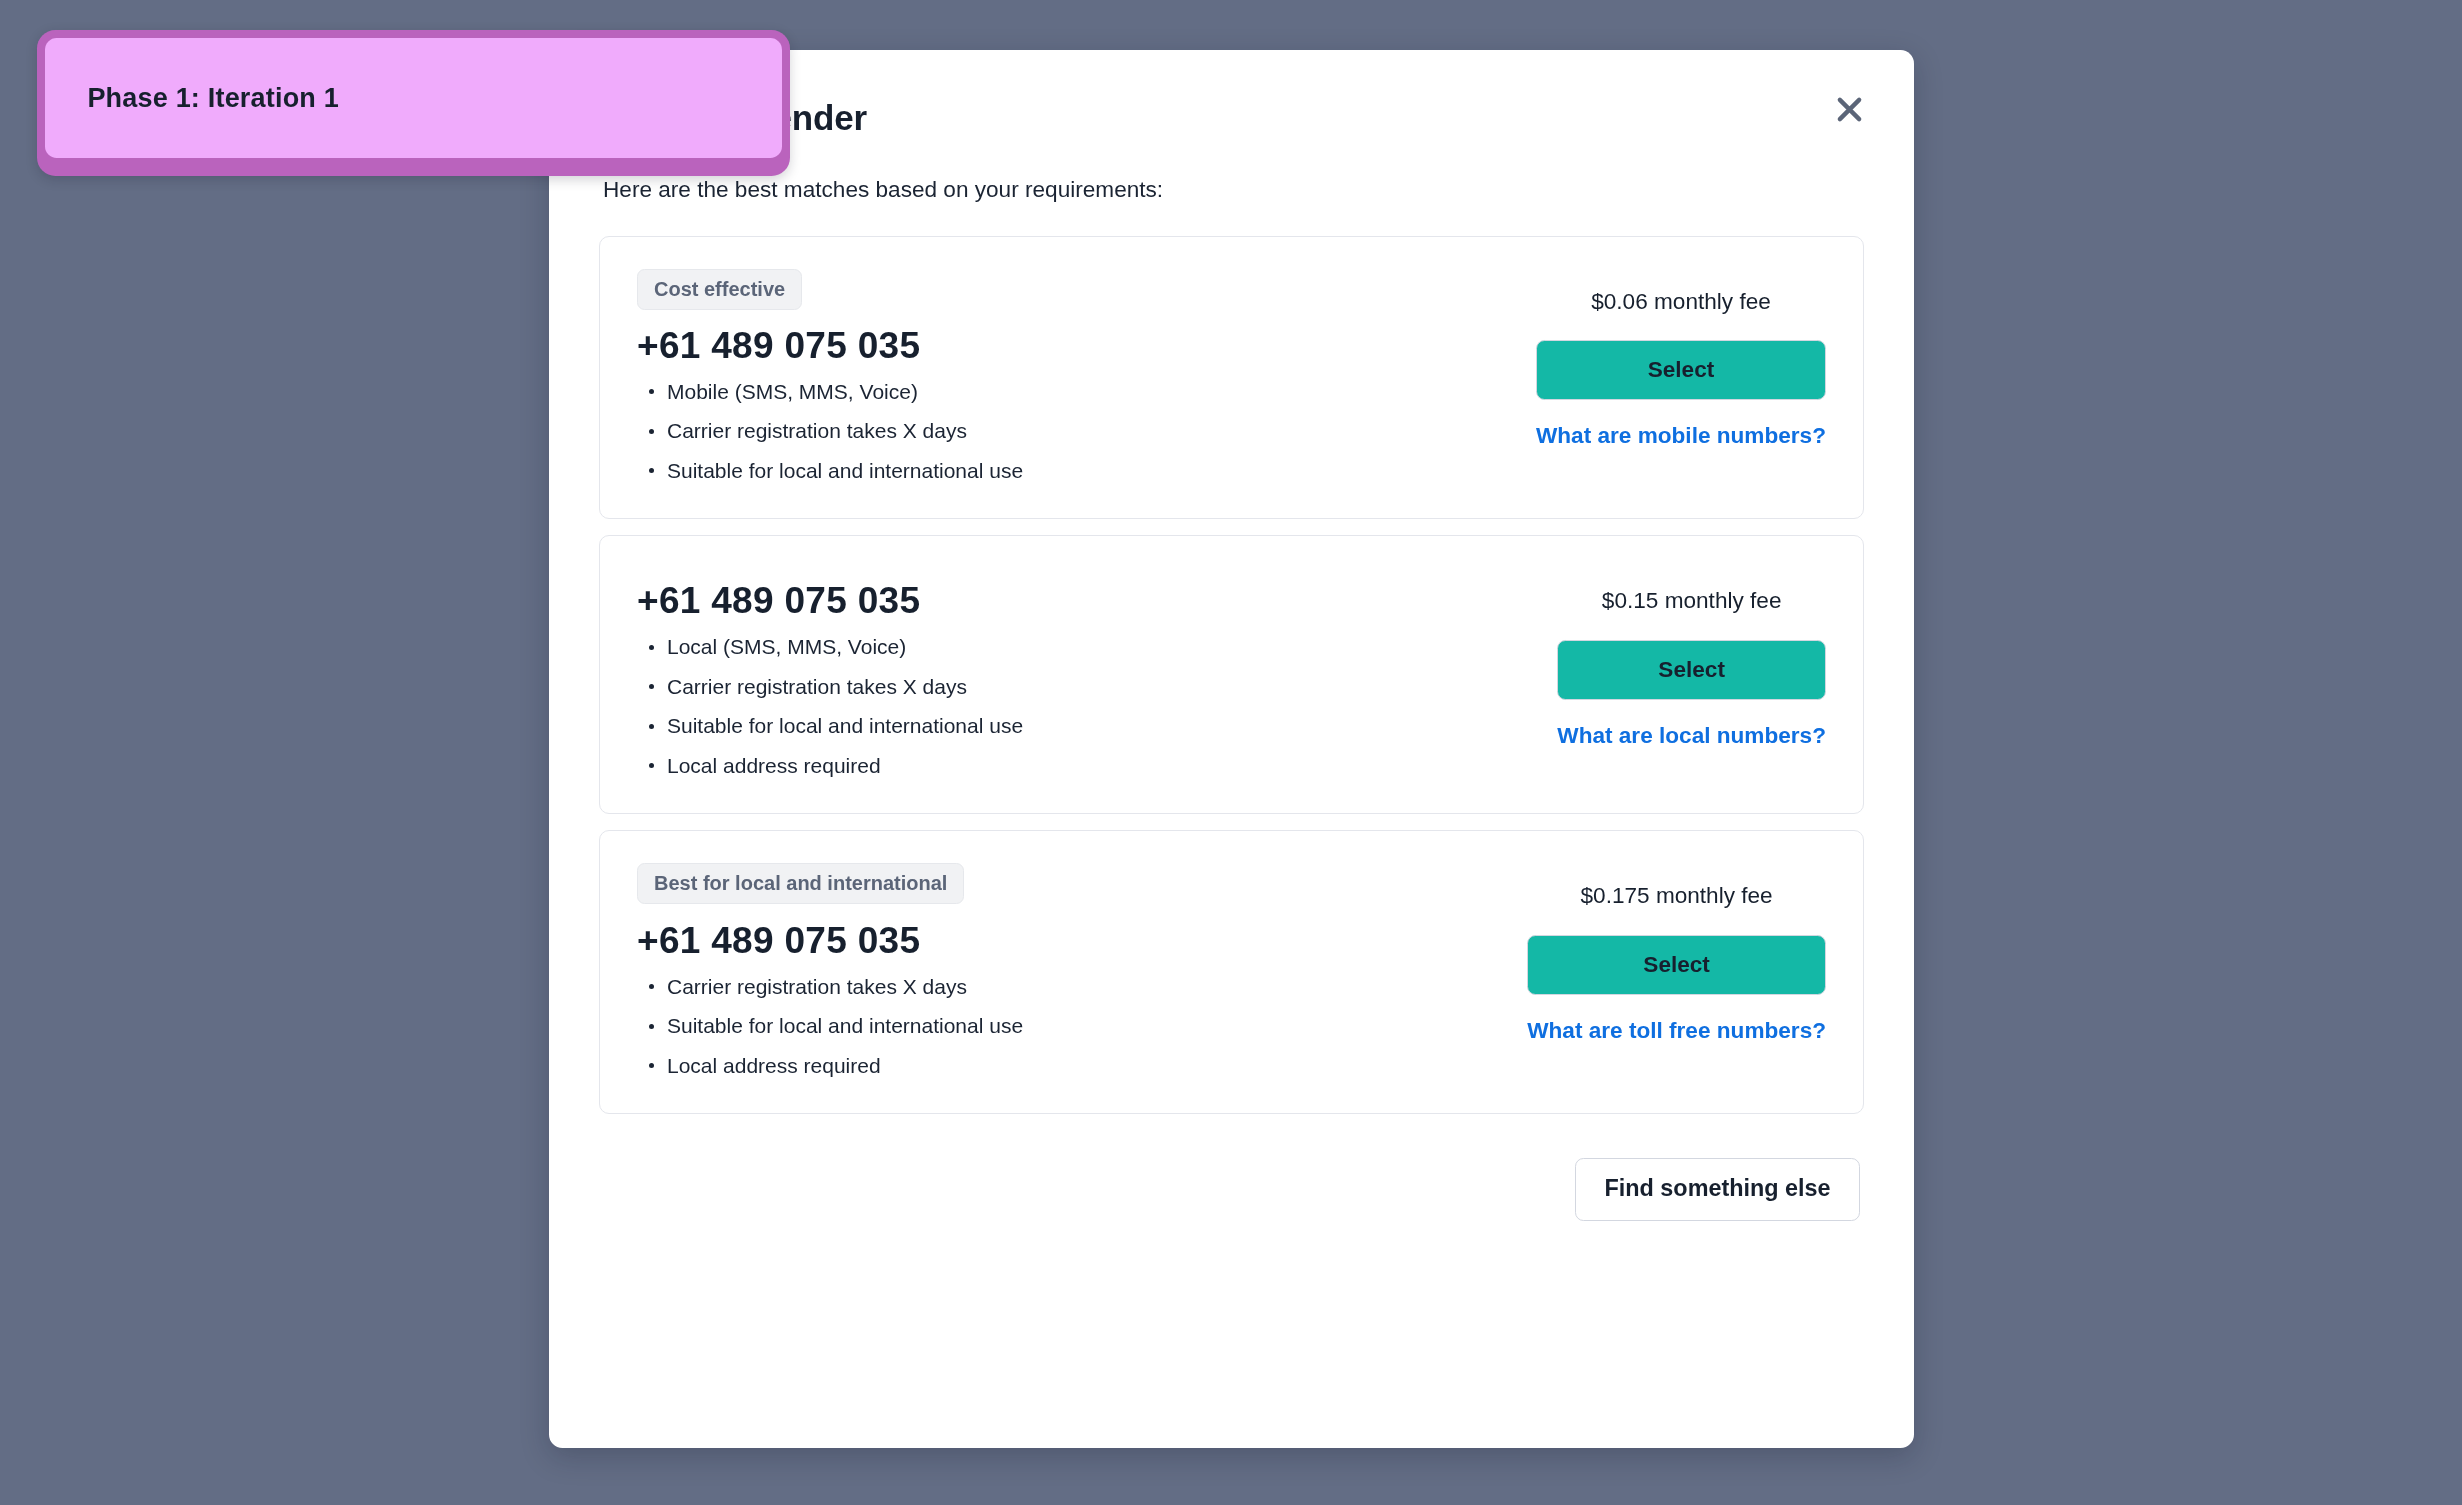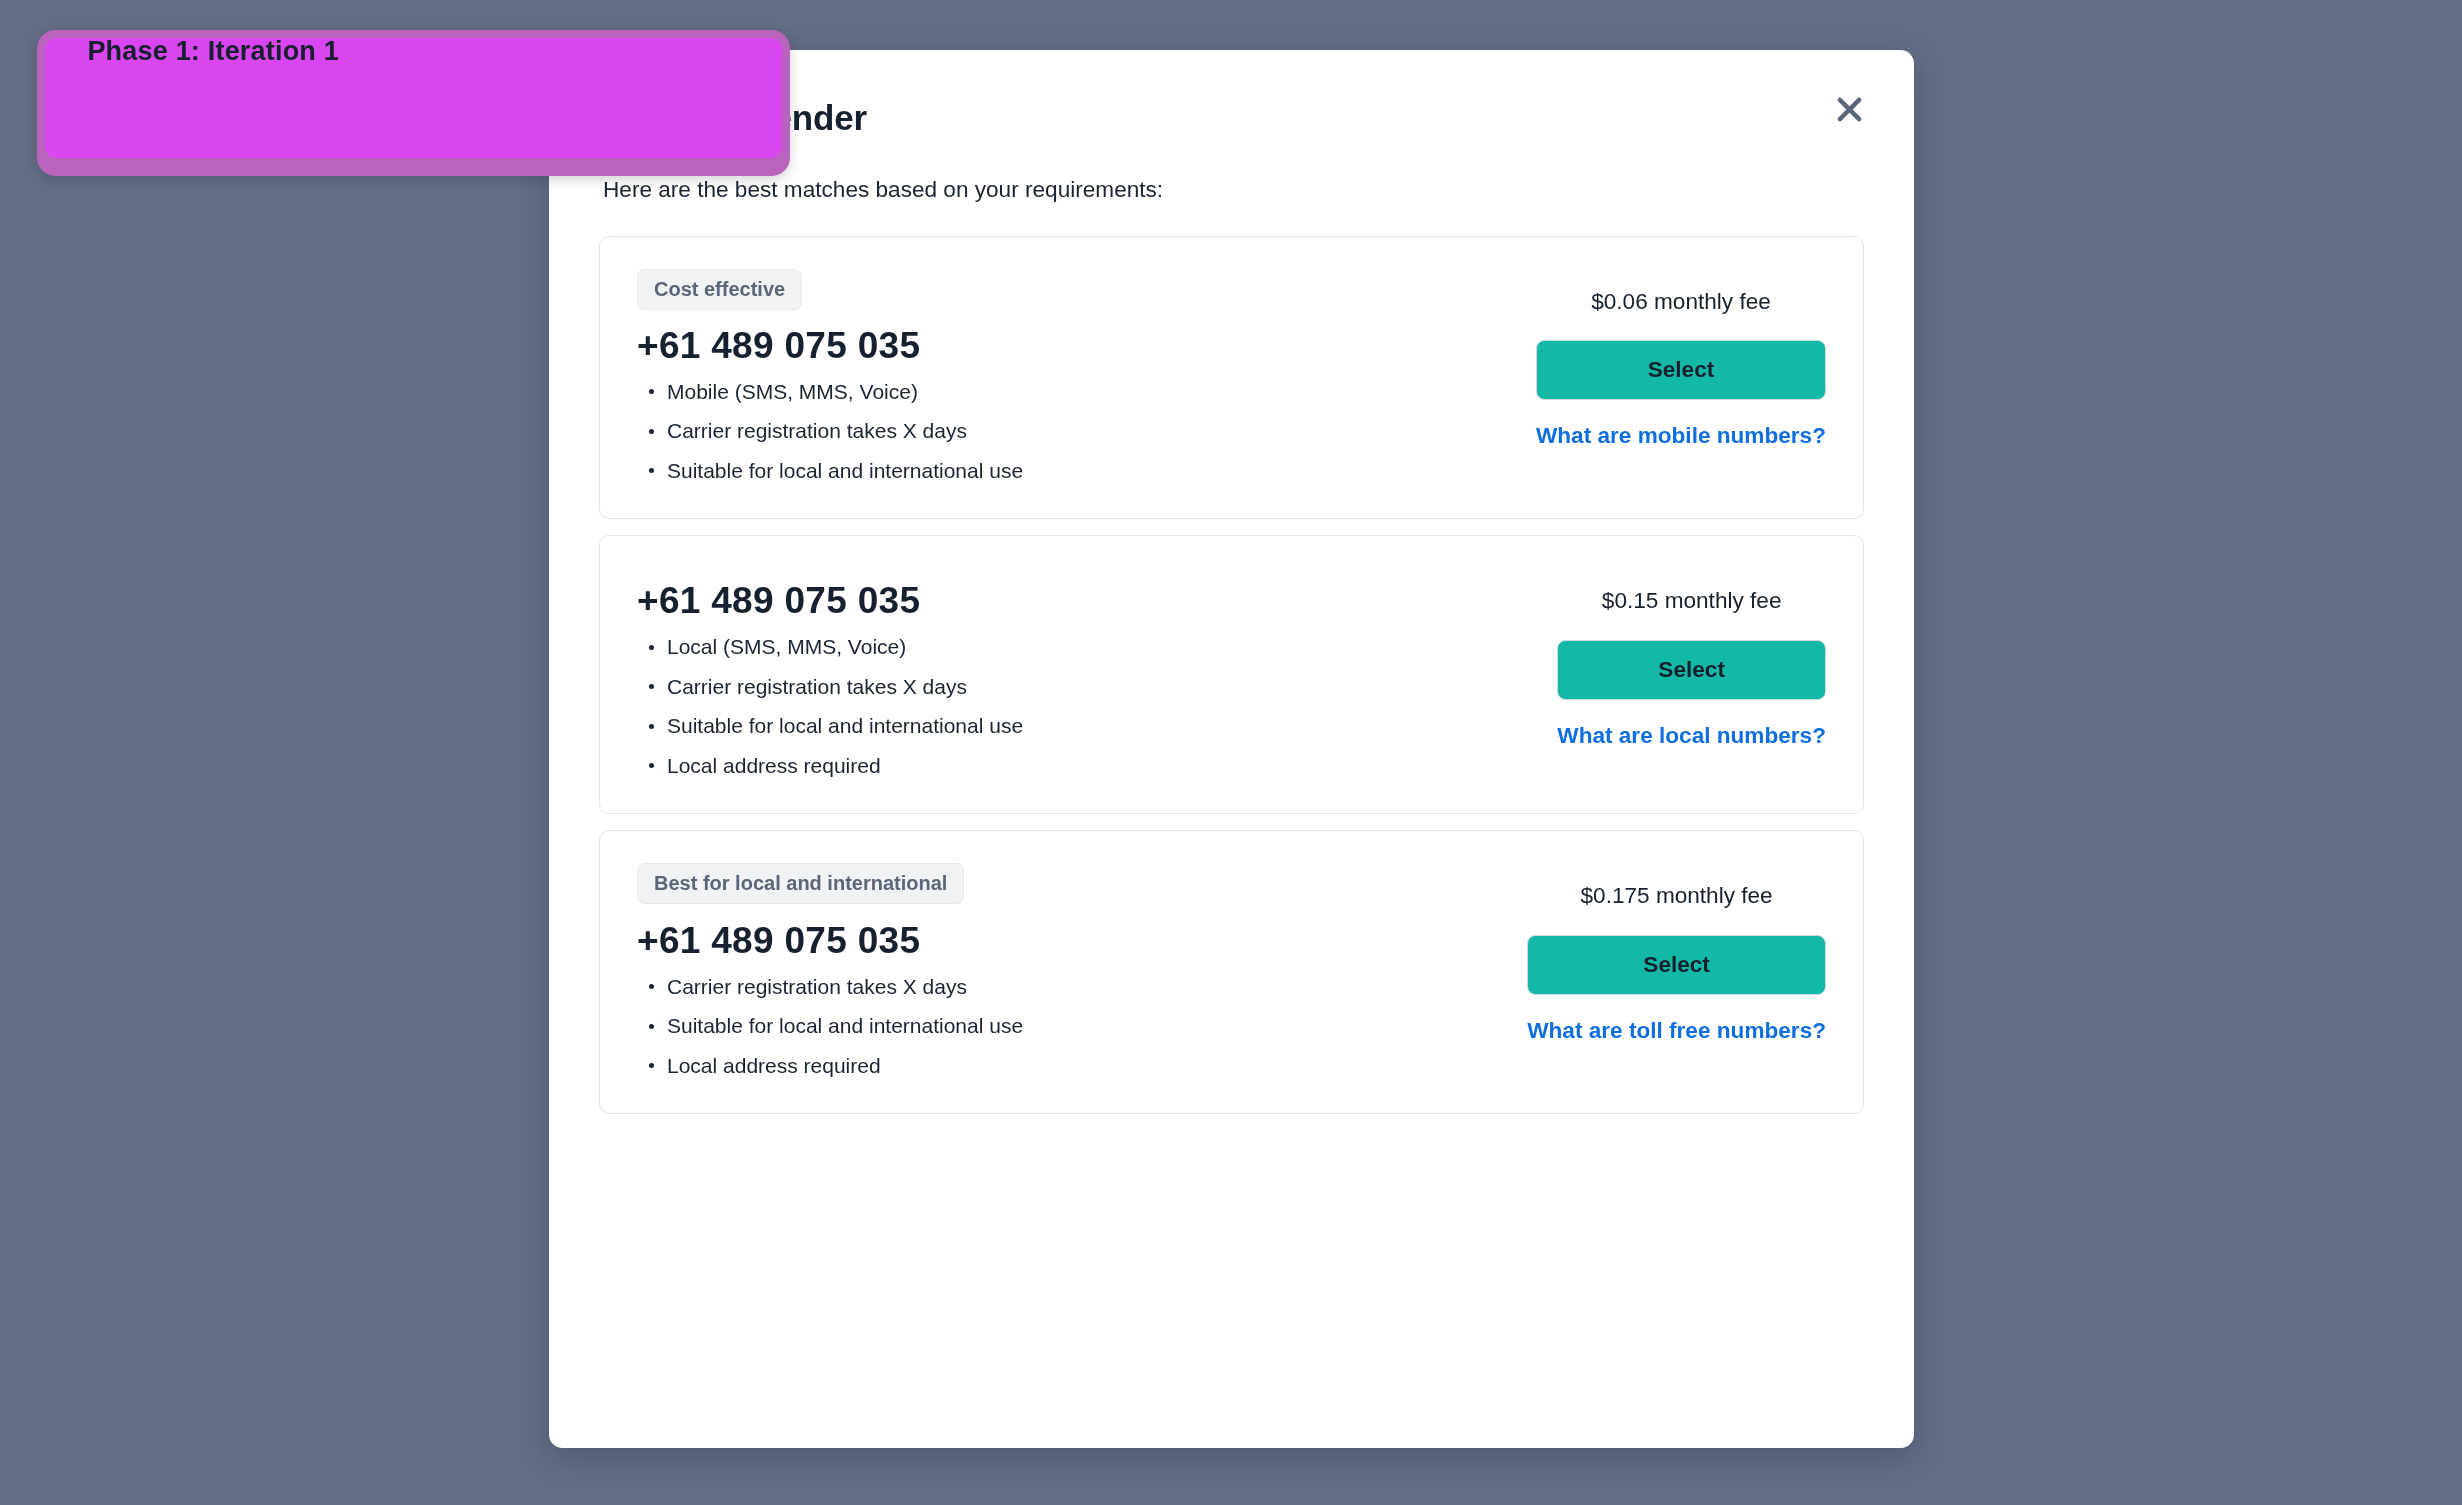--- a/index.html
+++ b/index.html
@@ -216,23 +216,24 @@
     background: #ba63bd;
     border-radius: 18.4px;
     padding: 8.4px 8.4px 18.4px 8.4px;
     box-sizing: border-box;
     box-shadow: 0 3.3px 11.7px rgba(20, 24, 40, 0.18);
     z-index: 20;
   }
   .phase-badge-inner {
     width: 100%;
     height: 100%;
-    background: #d946ef;
+    background: #f0abfc;
     border-radius: 11.7px;
     display: flex;
+    align-items: center;
     padding-left: 42px;
     box-sizing: border-box;
   }
   .phase-badge-label {
     font-size: 27px;
     font-weight: 700;
     color: #17202e;
     letter-spacing: 0.2px;
     line-height: 1;
   }
@@ -303,20 +304,23 @@
       </div>
       <div class="card-right">
         <div class="fee-label">$0.175 monthly fee</div>
         <button class="select-button">Select</button>
         <a class="help-link">What are toll free numbers?</a>
       </div>
     </div>
 
   </div>
 
+  <div class="dialog-footer">
+    <button class="secondary-button">Find something else</button>
+  </div>
 
 </div>
 
 <div class="phase-badge">
   <div class="phase-badge-inner">
     <span class="phase-badge-label">Phase 1: Iteration 1</span>
   </div>
 </div>
 
 

